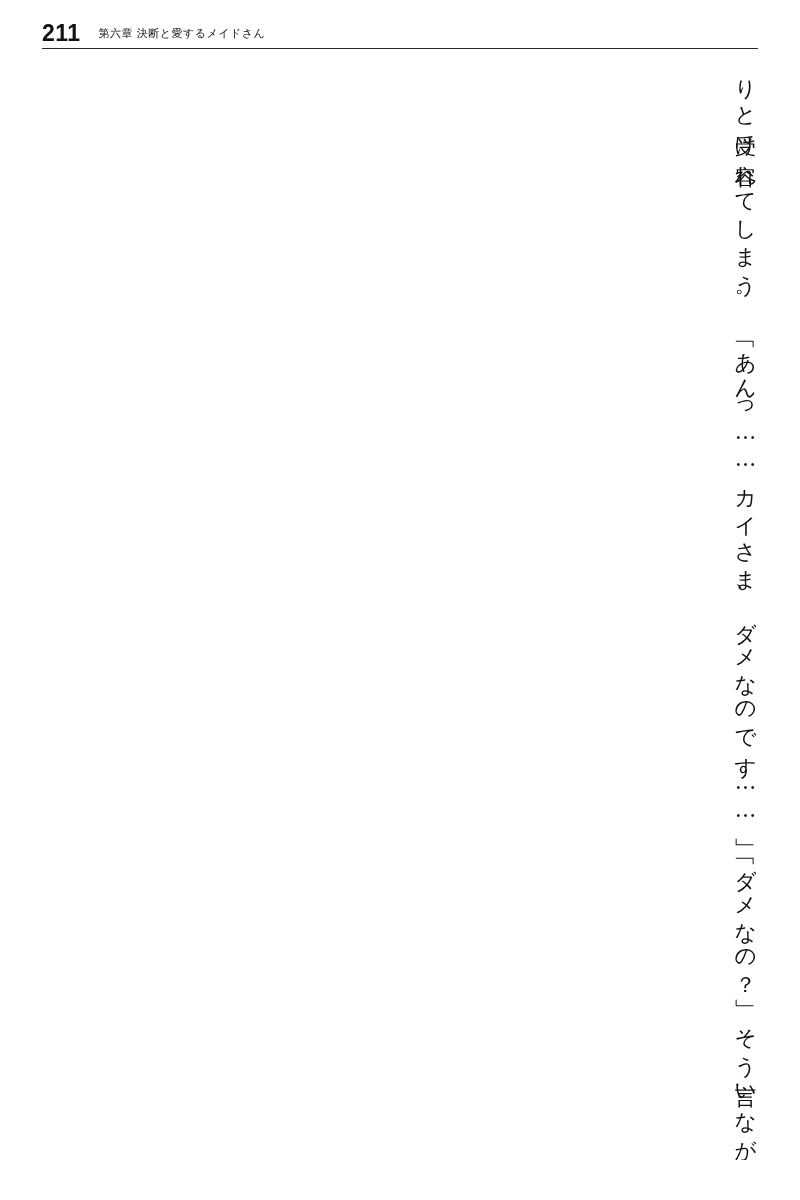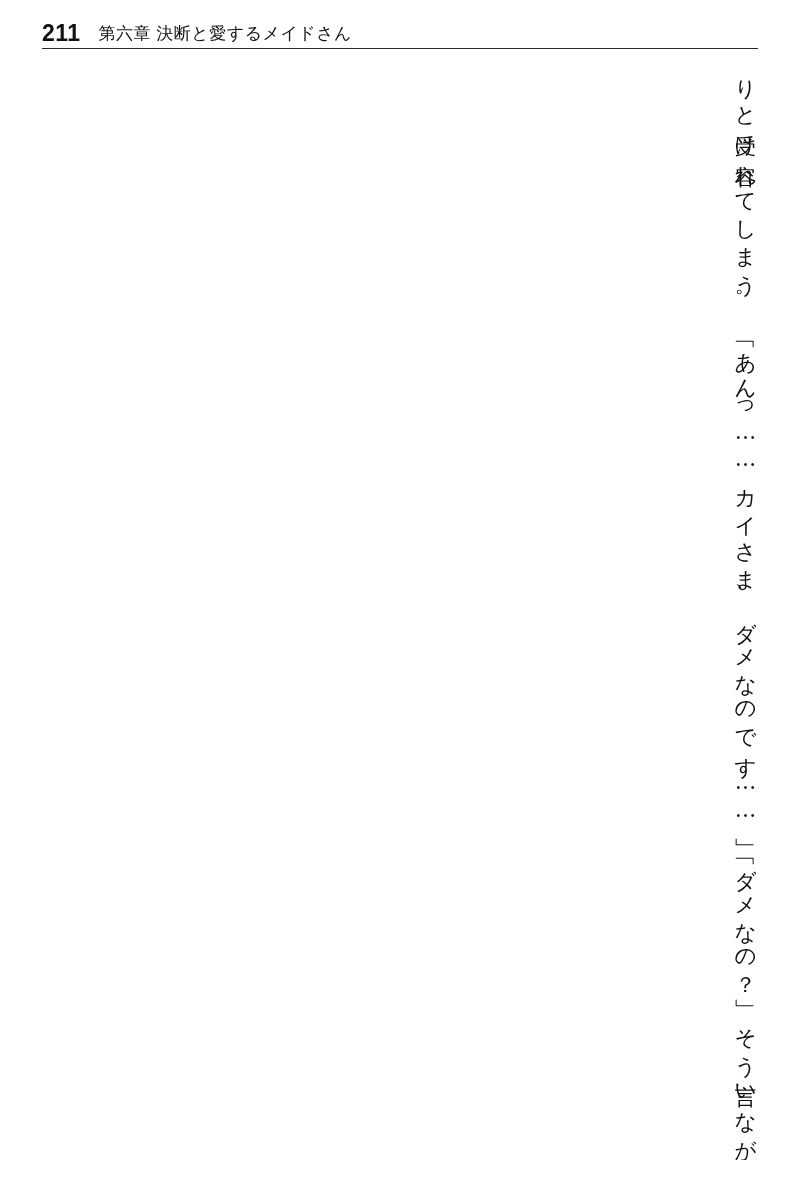--- a/index.html
+++ b/index.html
@@ -35,21 +35,21 @@
   .page-number {
     font-family: "Liberation Sans", sans-serif;
     font-weight: bold;
     font-size: 23px;
     letter-spacing: 0.5px;
     color: #111111;
     text-align: center;
   }
   .chapter-title {
     font-family: "Liberation Sans", sans-serif;
-    font-size: 17px;
+    font-size: 11px;
     color: #111111;
     letter-spacing: 0.5px;
   }
   .header-rule {
     position: absolute;
     top: 48px;
     left: 42px;
     right: 42px;
     height: 1px;
     background: #2b2b2b;

